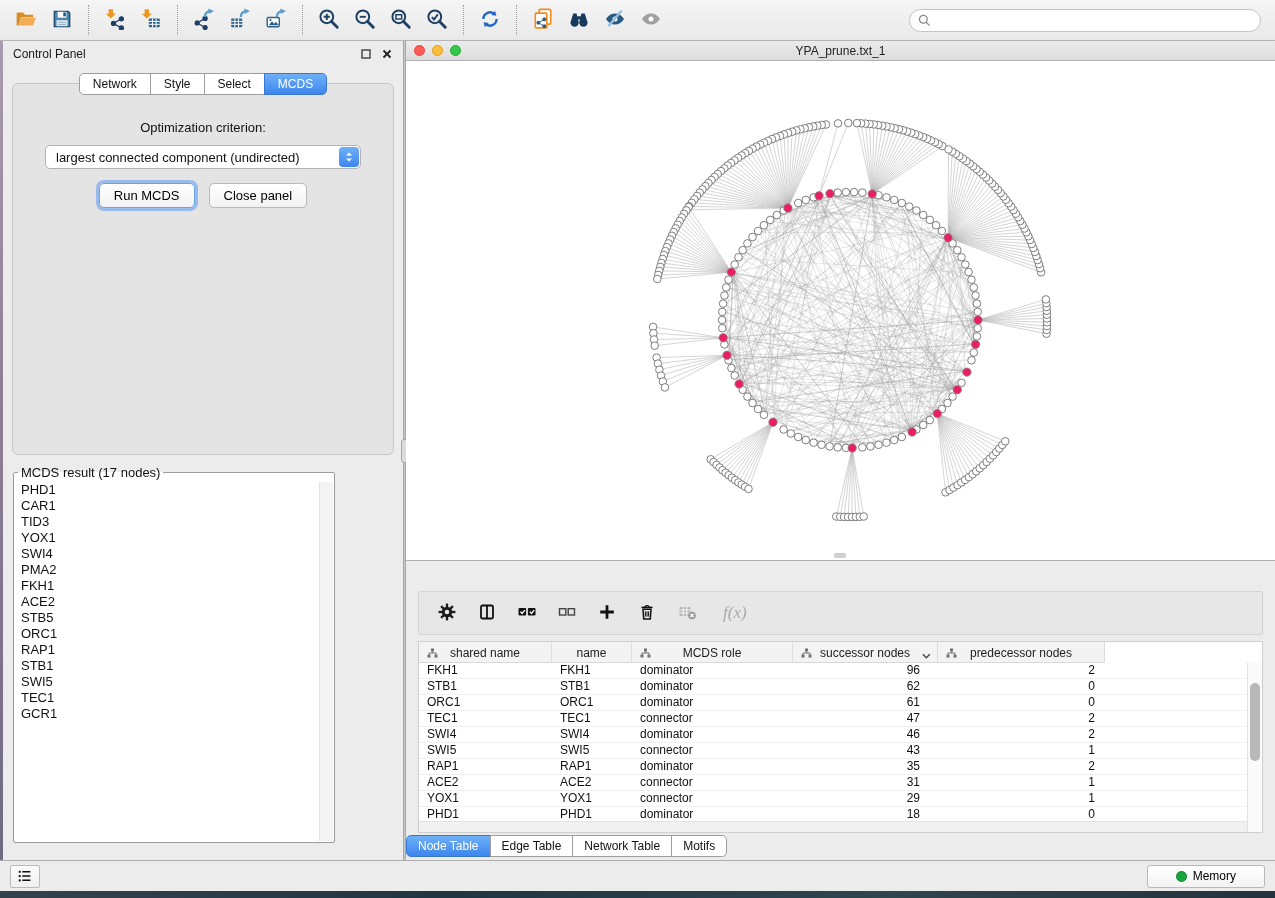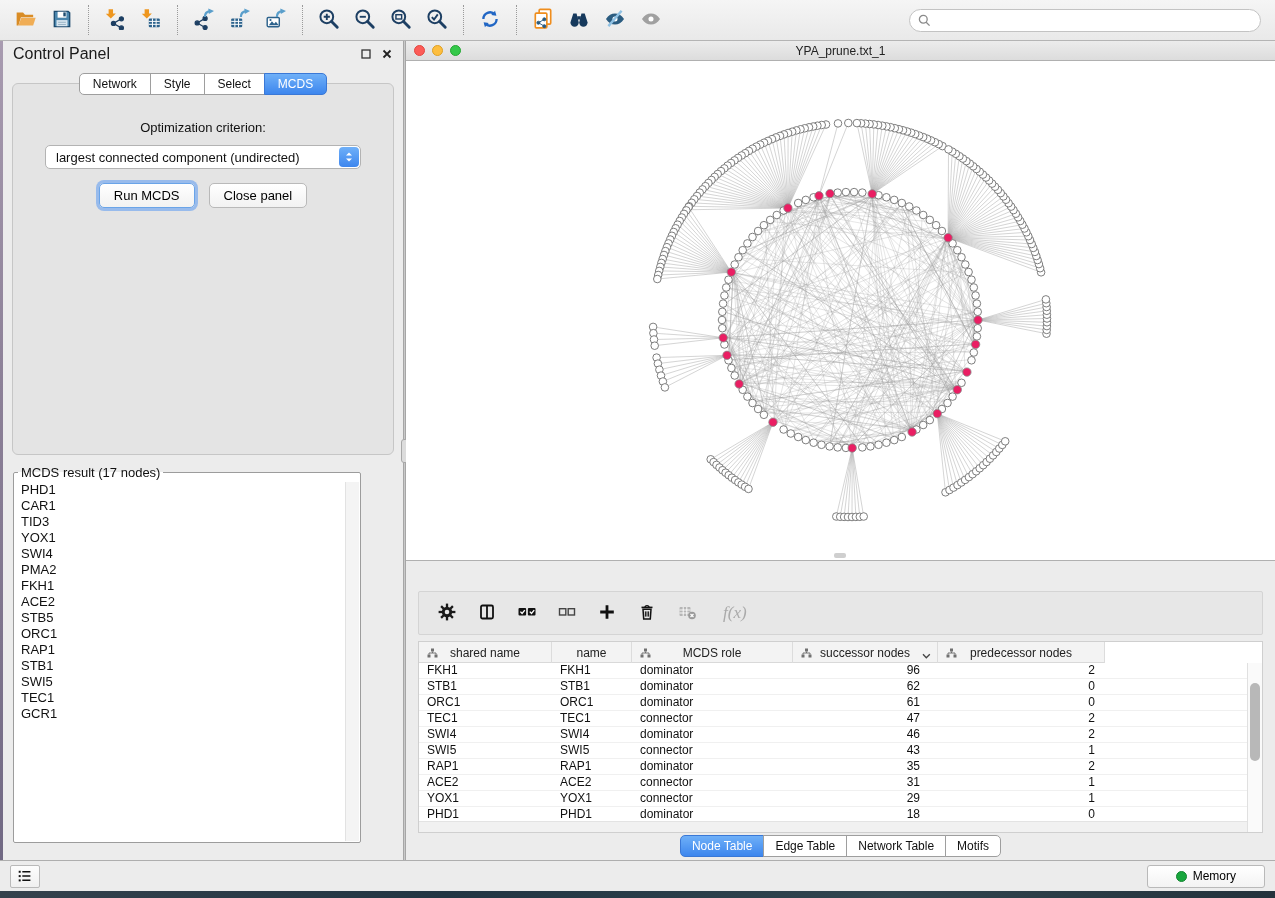--- a/index.html
+++ b/index.html
@@ -17,41 +17,41 @@
              border:1px solid #c3c3c3;border-radius:12px;display:flex;align-items:center;padding:0 8px;}
   .searchbox input{border:none;outline:none;flex:1;font-size:12px;font-family:"Liberation Sans",sans-serif;background:transparent;}
   
   .left-strip{position:absolute;left:0;top:41px;width:3px;height:850px;
               background:linear-gradient(180deg,#a89bb0,#8d8198 40%,#6f6782);}
   .bottom-strip{position:absolute;left:0;top:891px;width:1275px;height:7px;
                 background:linear-gradient(90deg,#35424d,#223543 35%,#31454f 70%,#24323c);}
   
   .control-panel{position:absolute;left:3px;top:41px;width:400px;height:819px;background:#ececec;}
   .panel-titlebar{position:absolute;left:0;top:0;right:0;height:26px;display:flex;align-items:center;padding:0 10px;}
-  .panel-title{font-size:16px;color:#1a1a1a;}
+  .panel-title{font-size:12px;color:#1a1a1a;}
   .panel-winbtns{margin-left:auto;display:flex;align-items:center;gap:9px;}
   .wb{width:12px;height:12px;display:flex;align-items:center;justify-content:center;}
   .cp-tabs{position:absolute;left:0;top:32px;width:100%;display:flex;justify-content:center;z-index:3;}
   .seg{background:#fff;border:1px solid #9e9e9e;margin-left:-1px;padding:3px 13px;font-size:12px;line-height:14px;color:#111;cursor:default;}
   .seg:first-child{border-top-left-radius:5px;border-bottom-left-radius:5px;margin-left:0;}
   .seg:last-child{border-top-right-radius:5px;border-bottom-right-radius:5px;}
   .seg.selected{background:linear-gradient(#6fb0f8,#3d86ee);color:#fff;border-color:#3a78d6;}
   .cp-content{position:absolute;left:9px;top:42px;width:382px;height:372px;background:#e4e4e4;
               border:1px solid #c6c6c6;border-radius:6px;}
   .opt-label{margin-top:36px;text-align:center;font-size:13px;color:#111;}
   .dropdown{margin:10px auto 0;width:316px;height:24px;background:#fff;border:1px solid #b3b3b3;border-radius:5px;
             display:flex;align-items:center;position:relative;padding-left:10px;}
   .dd-value{font-size:13px;}
   .dd-stepper{position:absolute;right:1px;top:1px;width:20px;height:20px;border-radius:4px;
               background:linear-gradient(#6fb0f8,#3d86ee);display:flex;align-items:center;justify-content:center;}
   .btn-row{margin-top:14px;display:flex;justify-content:center;gap:14px;}
   .mac-btn{background:linear-gradient(#ffffff,#f2f2f2);border:1px solid #b9b9b9;border-radius:5px;
            font-size:13px;font-family:"Liberation Sans",sans-serif;padding:3px 14px;height:25px;cursor:default;}
   .mac-btn.focused{box-shadow:0 0 0 3px rgba(110,165,240,.65);border-color:#6aa4e8;}
-  .result-group{position:absolute;left:10px;top:424px;width:348px;height:378px;margin:0;
+  .result-group{position:absolute;left:10px;top:424px;width:322px;height:378px;margin:0;
                 border:1px solid #9c9c9c;border-radius:2px;padding:0;background:#fff;}
   .result-group legend{font-size:13px;padding:0 3px;margin-left:4px;background:#ececec00;color:#111;}
   .result-list{position:absolute;left:1px;top:2px;right:15px;bottom:1px;overflow:hidden;background:#fff;}
   .result-item{font-size:13px;line-height:16px;padding-left:6px;}
   .result-scroll{position:absolute;top:2px;right:1px;bottom:1px;width:14px;background:#f4f4f4;border-left:1px solid #e2e2e2;}
   
   .v-divider{position:absolute;left:403px;top:41px;width:3px;height:819px;background:#c9c9c9;border-left:1px solid #a6a6a6;border-right:1px solid #a6a6a6;}
   .v-handle{position:absolute;left:-3px;top:398px;width:8px;height:24px;background:#dcdcdc;border:1px solid #a8a8a8;border-radius:3px;}
   
   .network-window{position:absolute;left:406px;top:41px;width:869px;height:519px;}
@@ -78,21 +78,21 @@
   .th .col-icon{position:absolute;left:8px;top:5px;}
   .th .sort{position:absolute;right:6px;top:7px;}
   .tp-body{position:absolute;left:0;top:21px;right:15px;bottom:11px;overflow:hidden;}
   .tr{display:flex;height:16px;border-bottom:1px solid #f0f0f0;}
   .td{font-size:12px;line-height:15px;white-space:nowrap;overflow:hidden;}
   .td.left{padding-left:8px;text-align:left;}
   .td.right{text-align:right;}
   .tp-hstrip{position:absolute;left:0;bottom:0;right:15px;height:11px;background:#f1f1f1;border-top:1px solid #e3e3e3;}
   .tp-vscroll{position:absolute;top:21px;right:0;bottom:0;width:15px;background:#fafafa;border-left:1px solid #e0e0e0;}
   .tp-vthumb{position:absolute;left:2px;top:20px;width:10px;height:78px;background:#b8b8b8;border-radius:5px;}
-  .tp-tabs{position:absolute;left:0;bottom:3px;width:100%;display:flex;justify-content:center;}
+  .tp-tabs{position:absolute;left:0;bottom:3px;width:100%;display:flex;}
   .tp-tabs .seg{padding:3px 11px;font-size:12px;}
   .tp-titlebar{position:absolute;left:0;top:0;right:0;height:26px;display:flex;align-items:center;padding:0 10px;}
   
   .status-bar{position:absolute;left:0;top:860px;width:1275px;height:31px;background:#ececec;border-top:1px solid #aeaeae;
               display:flex;align-items:center;padding:0 10px;}
   .sb-list{background:linear-gradient(#fdfdfd,#f0f0f0);border:1px solid #b9b9b9;border-radius:2px;width:30px;height:23px;
            display:flex;align-items:center;justify-content:center;padding:0;}
   .sb-memory{margin-left:auto;background:linear-gradient(#ffffff,#f3f3f3);border:1px solid #b9b9b9;border-radius:3px;
              height:23px;display:flex;align-items:center;gap:6px;padding:0 28px;font-size:12px;font-family:"Liberation Sans",sans-serif;}
   .mem-dot{width:11px;height:11px;border-radius:50%;background:#17a63c;border:1px solid #128531;}

